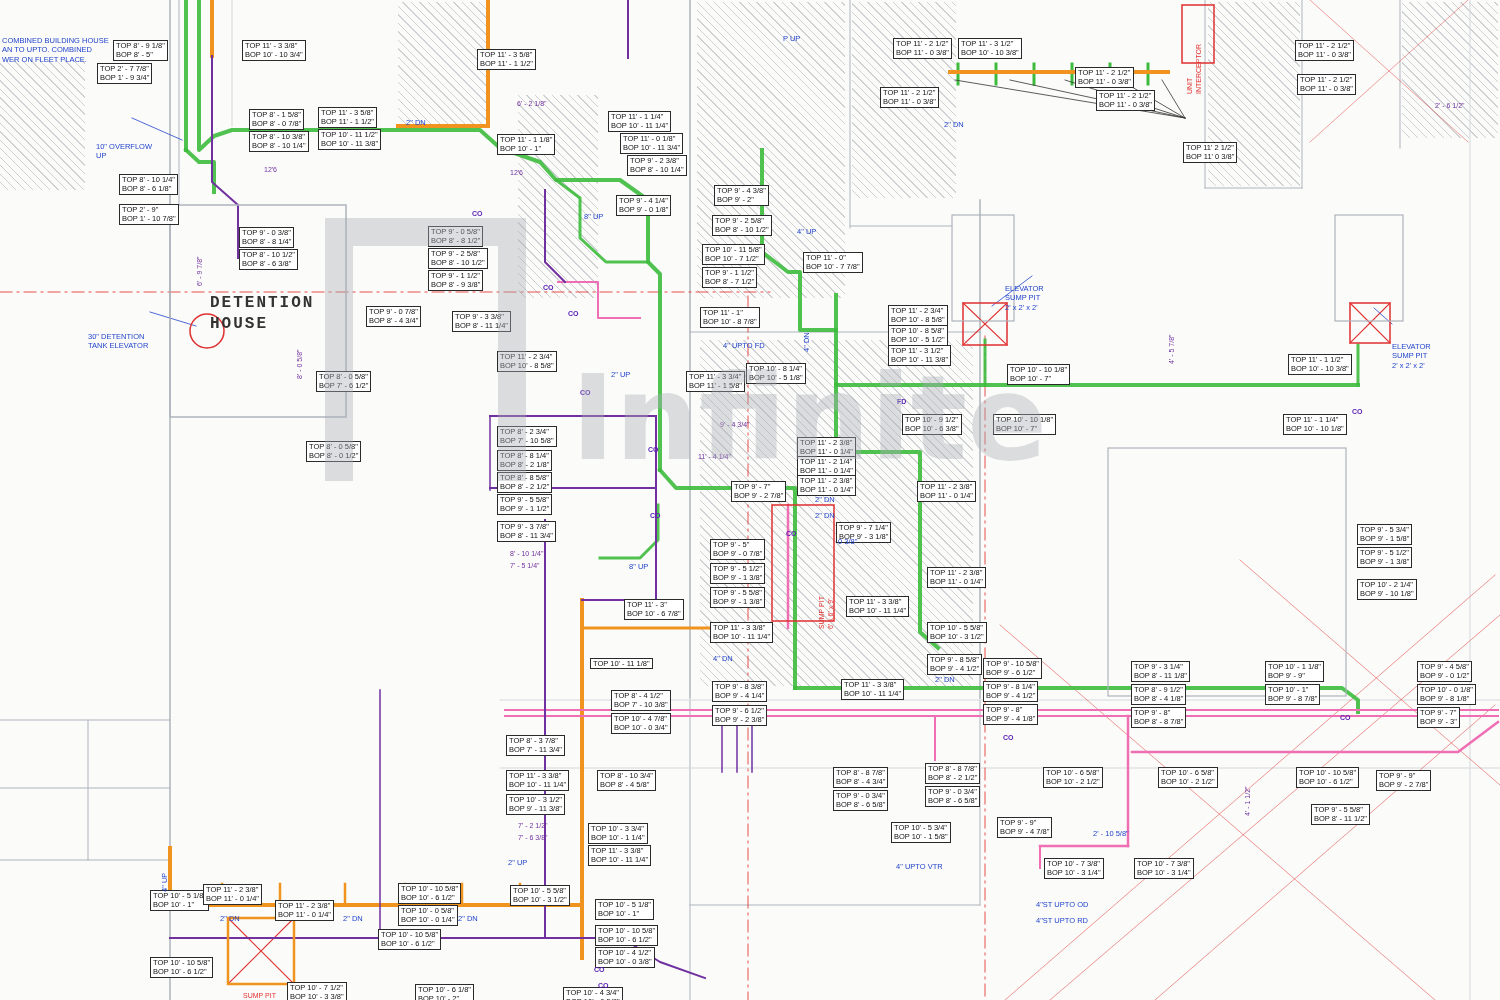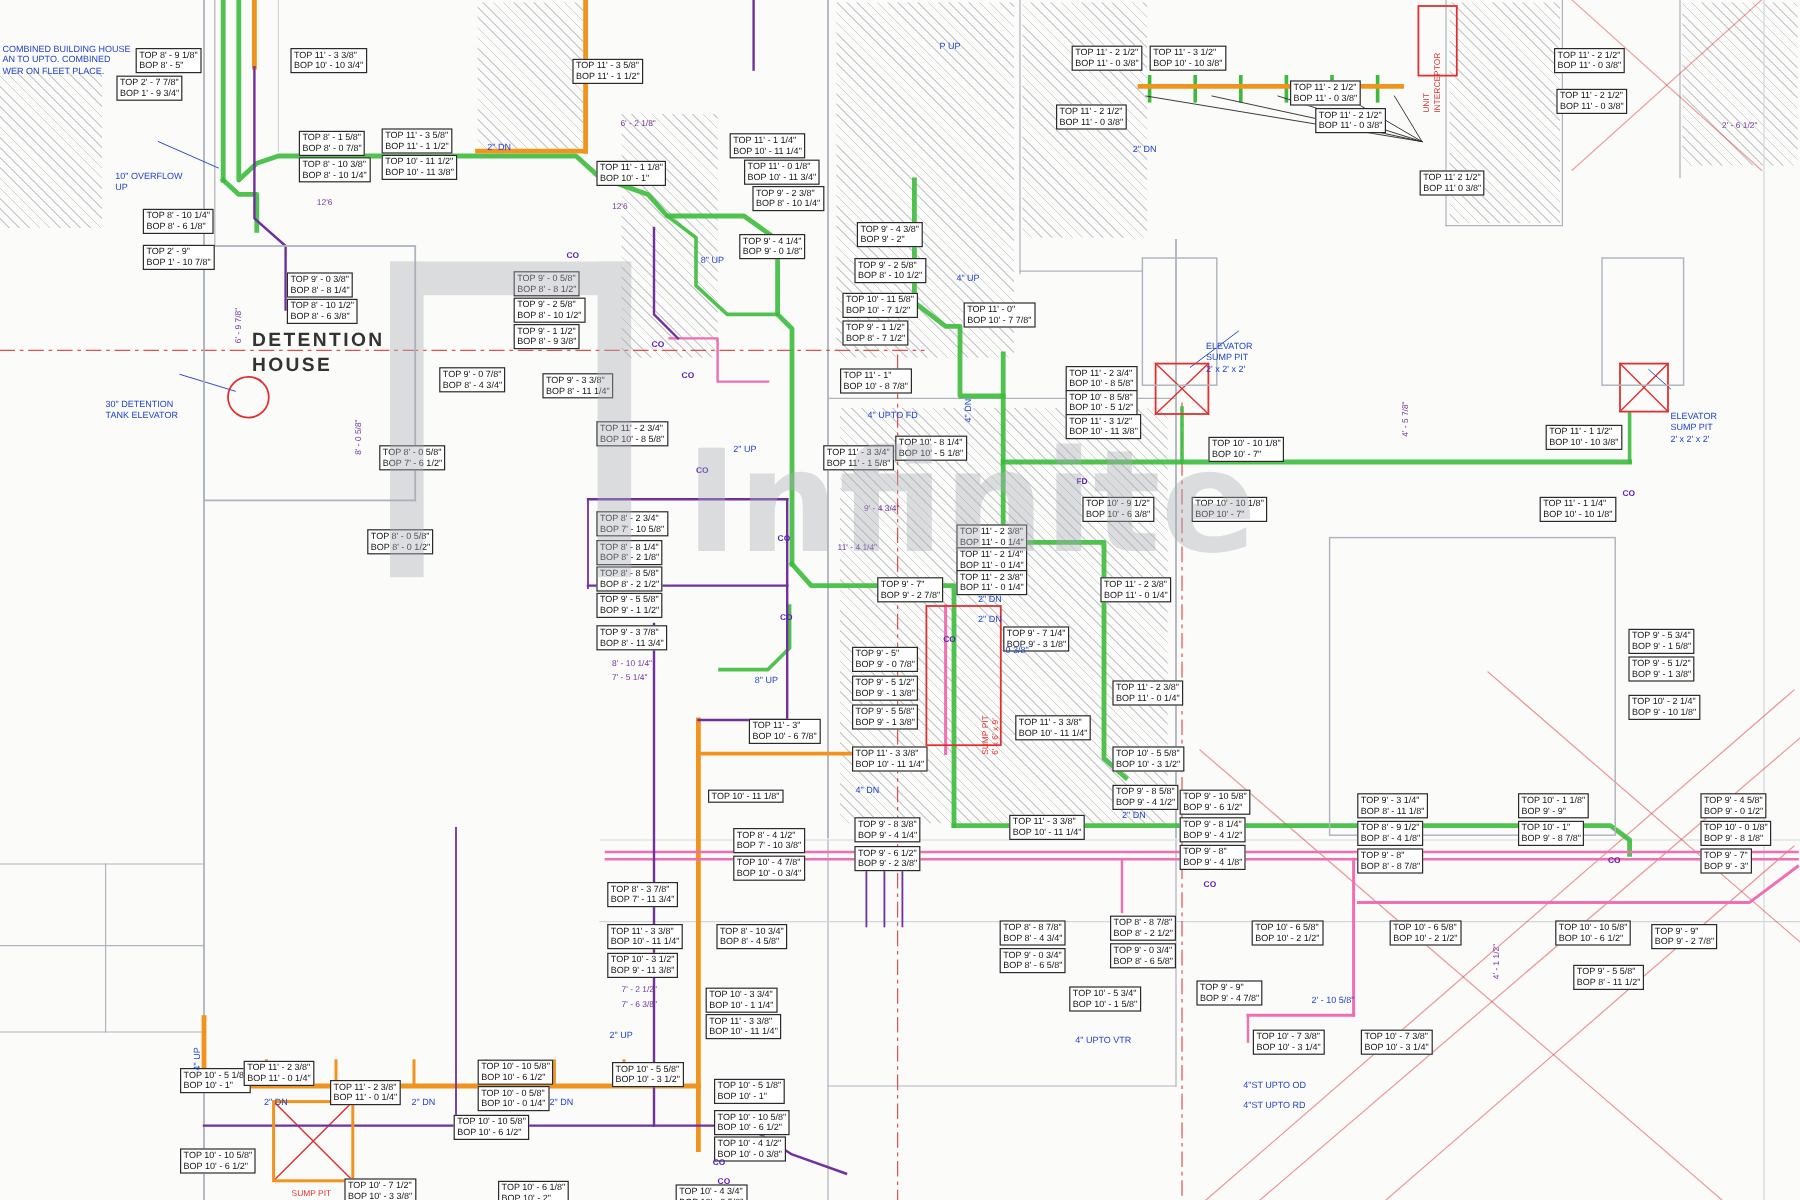--- a/index.html
+++ b/index.html
@@ -822,18 +822,18 @@
       </div>
       <div class="lbl co" style="left: 594px; top: 932px;">
         <div>CO</div>
       </div>
       <div class="lbl co" style="left: 598px; top: 948px;">
         <div>CO</div>
       </div>
       <div class="lbl co" style="left: 897px; top: 364px;">
         <div>FD</div>
       </div>
-      <div class="lbl big" style="left: 210px; top: 240px;">
+      <div class="lbl big" style="left: 210px; top: 259px; font-family: Liberation Mono, monospace;">
         <div>DETENTION</div>
         <div>HOUSE</div>
       </div>
     </div>
 </div>
 
 </body></html>

